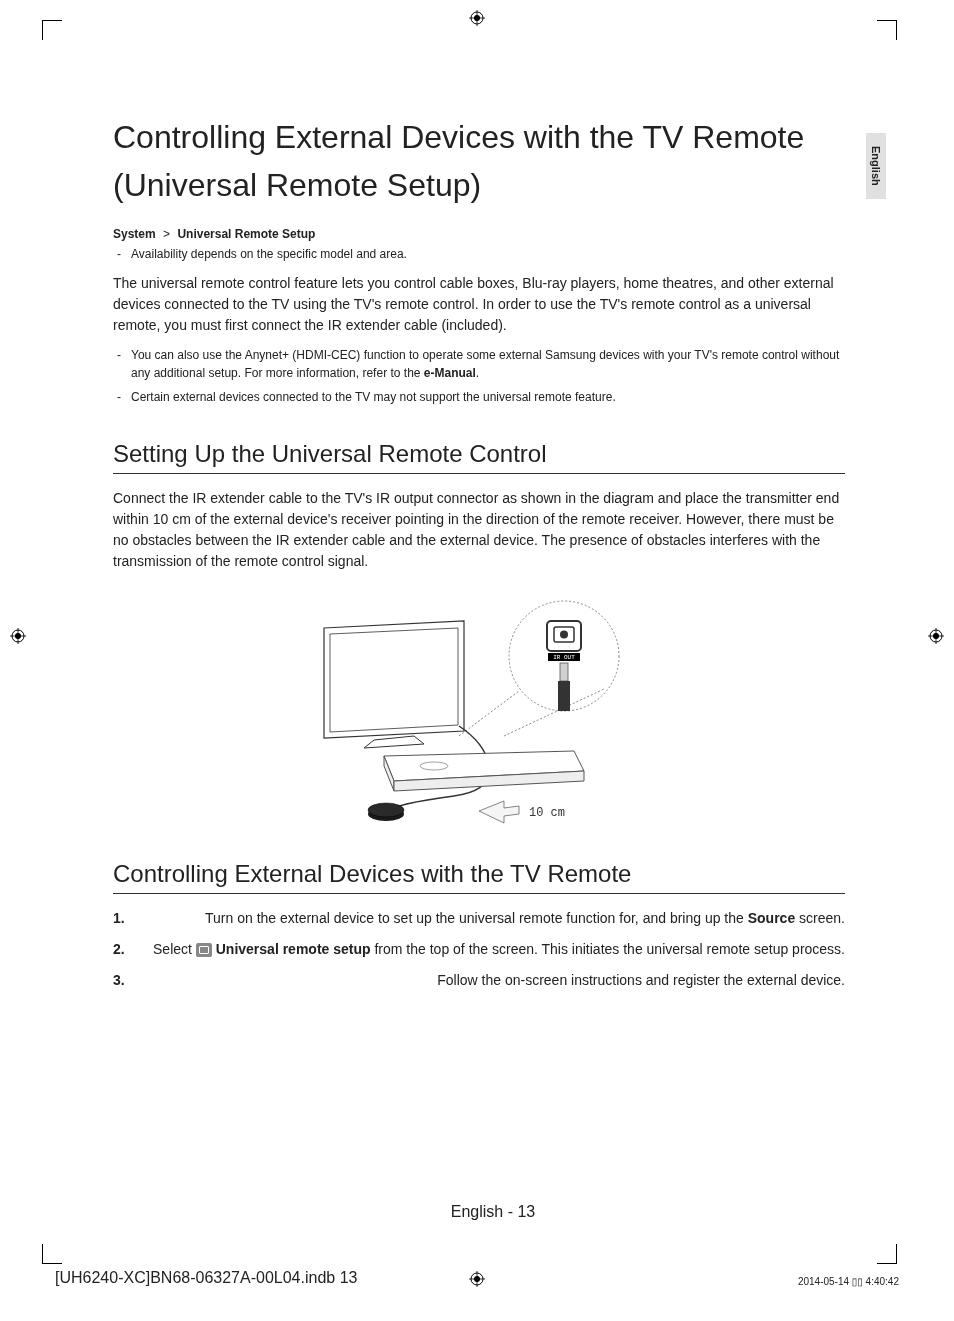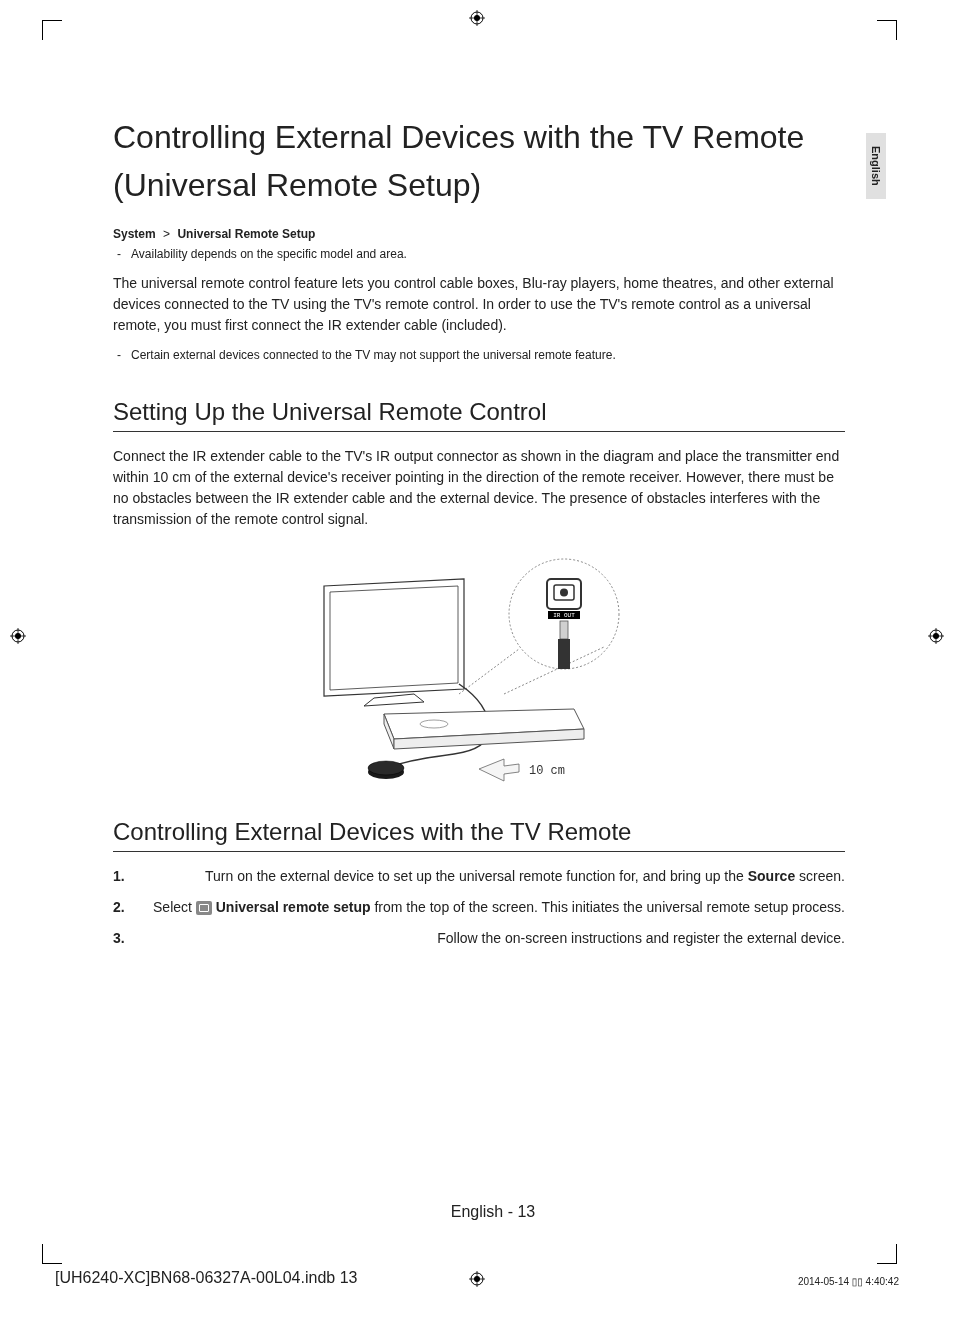--- a/index.html
+++ b/index.html
@@ -214,20 +214,23 @@
     <span>Universal Remote Setup</span>
   </div>
 
   <ul class="bullet-list">
     <li>Availability depends on the specific model and area.</li>
   </ul>
 
   <p class="para">The universal remote control feature lets you control cable boxes, Blu-ray players, home theatres, and other external devices connected to the TV using the TV's remote control. In order to use the TV's remote control as a universal remote, you must first connect the IR extender cable (included).</p>
 
   <ul class="bullet-list">
+    <li>
+      <span>You can also use the Anynet+ (HDMI-CEC) function to operate some external Samsung devices with your TV's remote control without any additional setup. For more information, refer to the </span><b>e-Manual</b><span>.</span>
+    </li>
     <li>Certain external devices connected to the TV may not support the universal remote feature.</li>
   </ul>
 
   <h2>Setting Up the Universal Remote Control</h2>
   <p class="para">Connect the IR extender cable to the TV's IR output connector as shown in the diagram and place the transmitter end within 10 cm of the external device's receiver pointing in the direction of the remote receiver. However, there must be no obstacles between the IR extender cable and the external device. The presence of obstacles interferes with the transmission of the remote control signal.</p>
 
   <div class="diagram-wrap">
     <svg width="350" height="230" viewBox="0 0 350 230">
 
       <circle cx="260" cy="60" r="55" fill="none" stroke="#888" stroke-width="1" stroke-dasharray="2 2"></circle>

